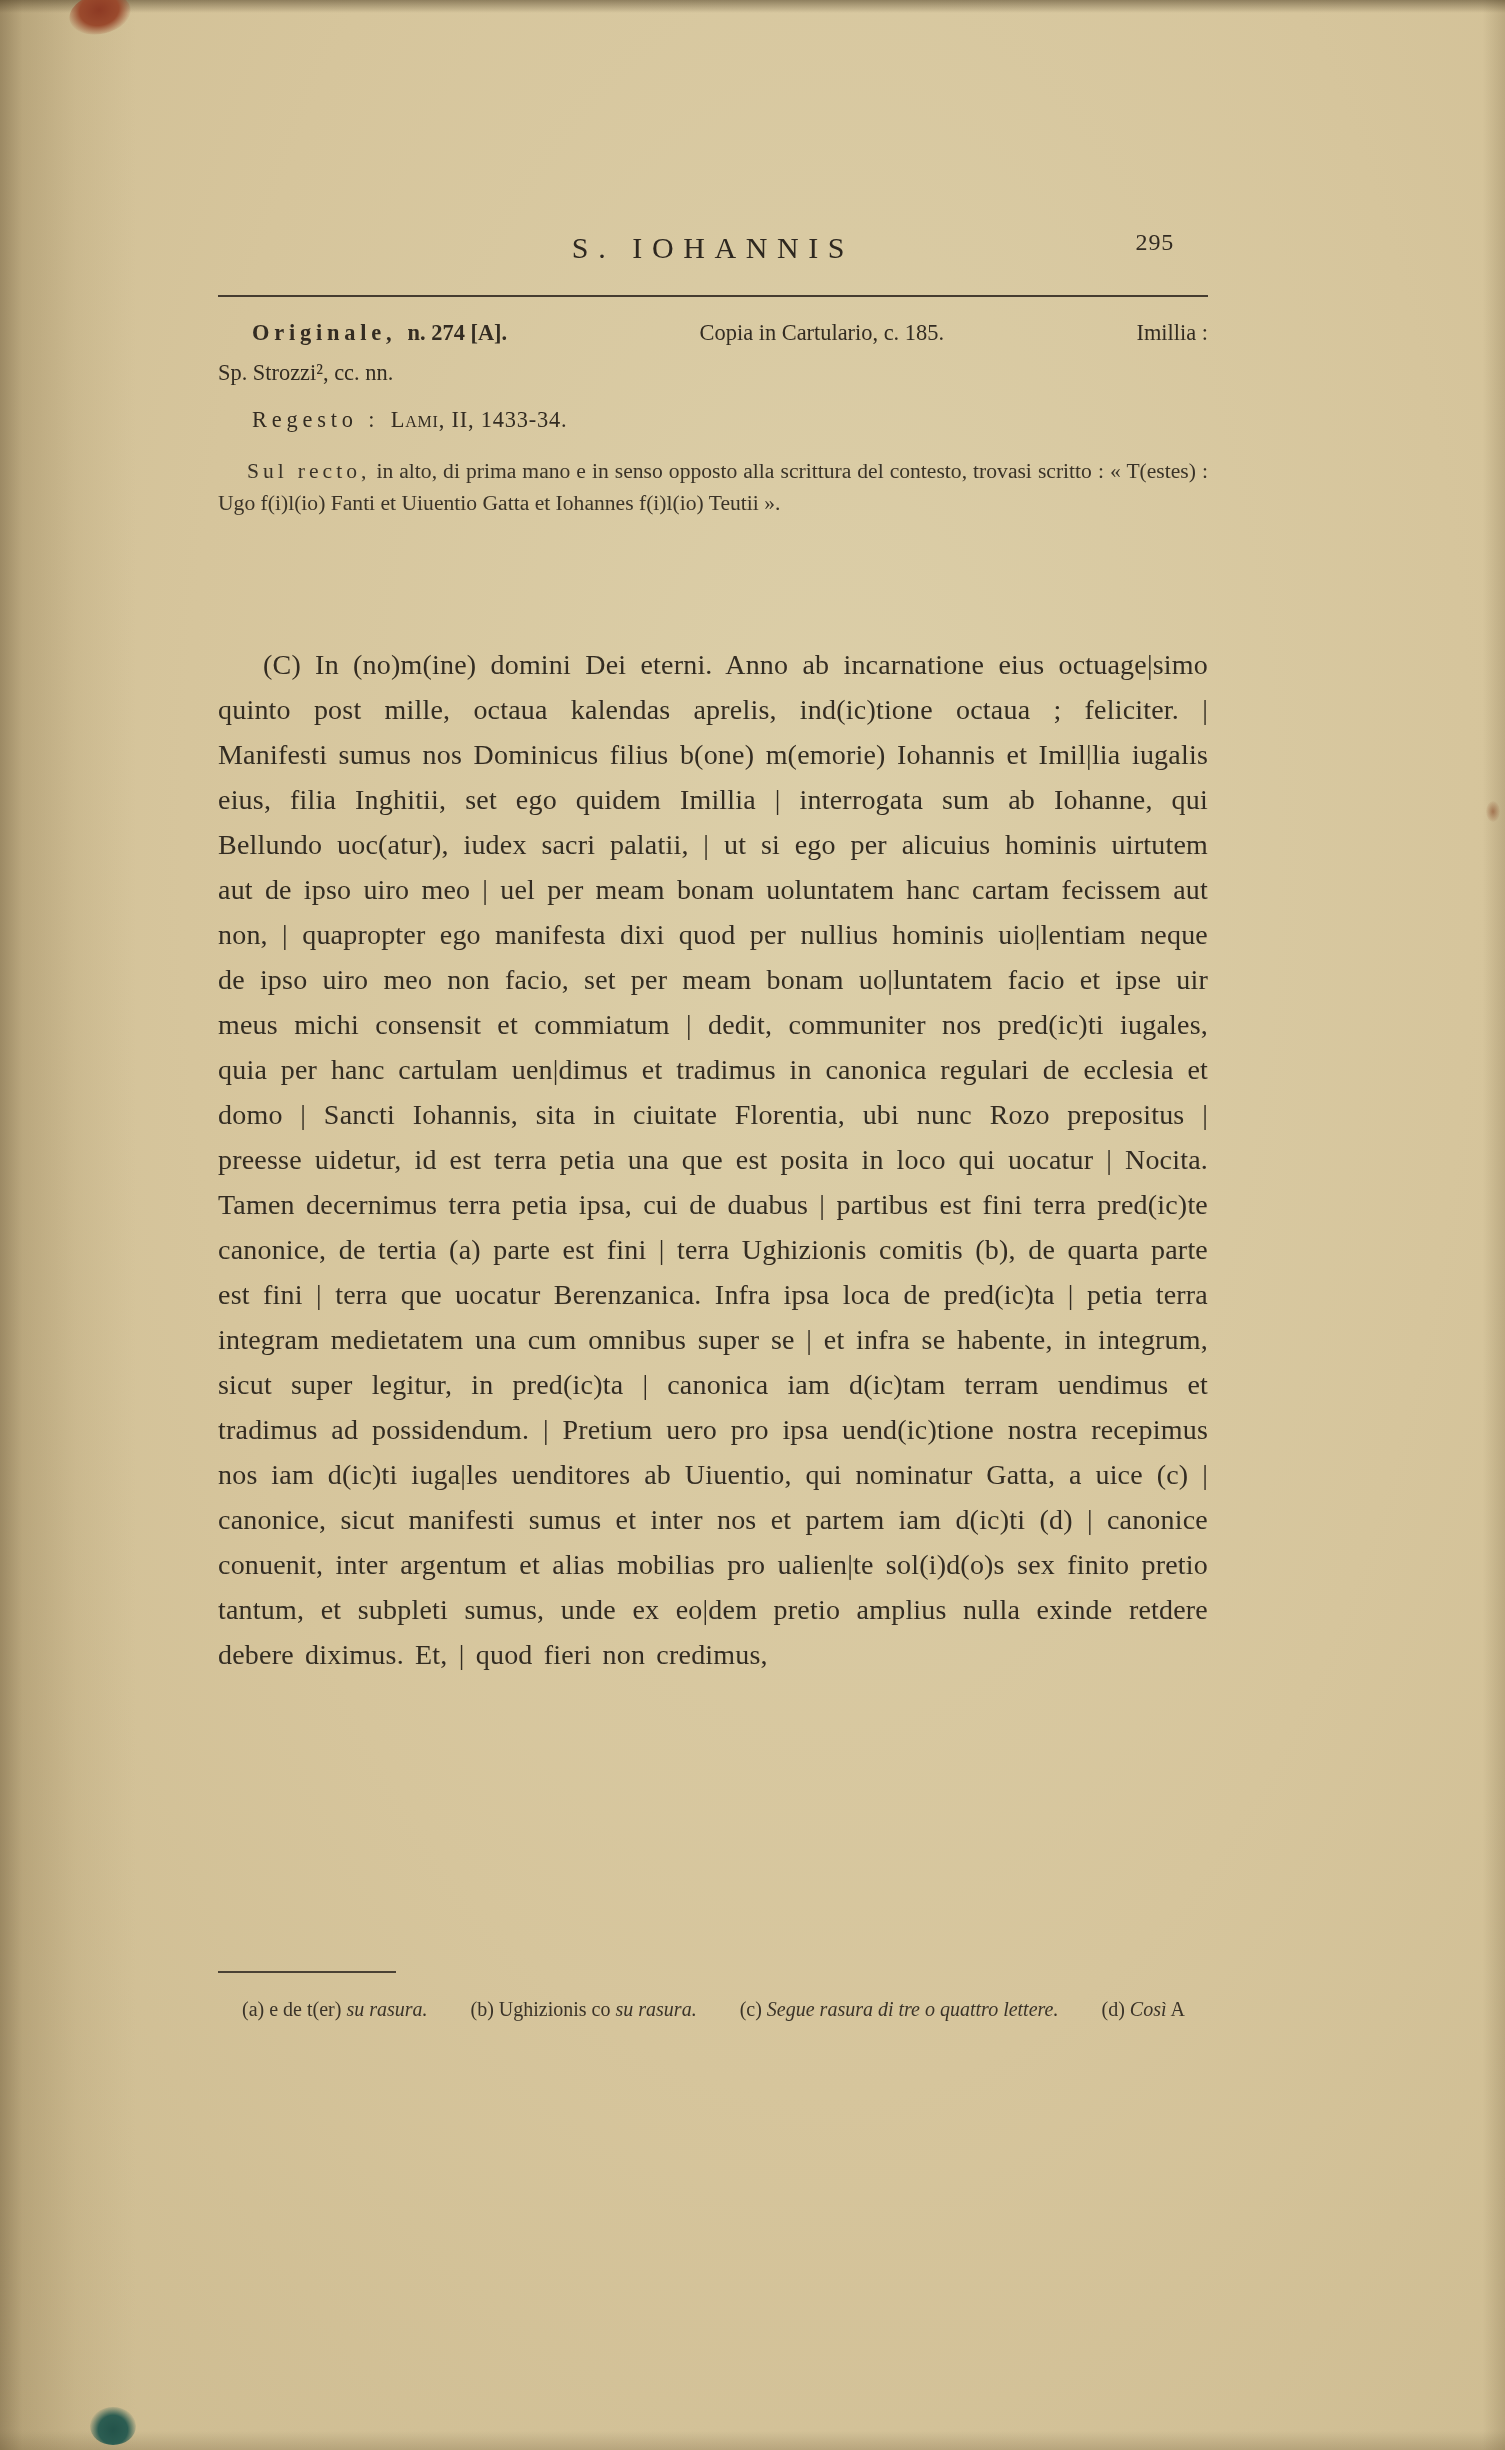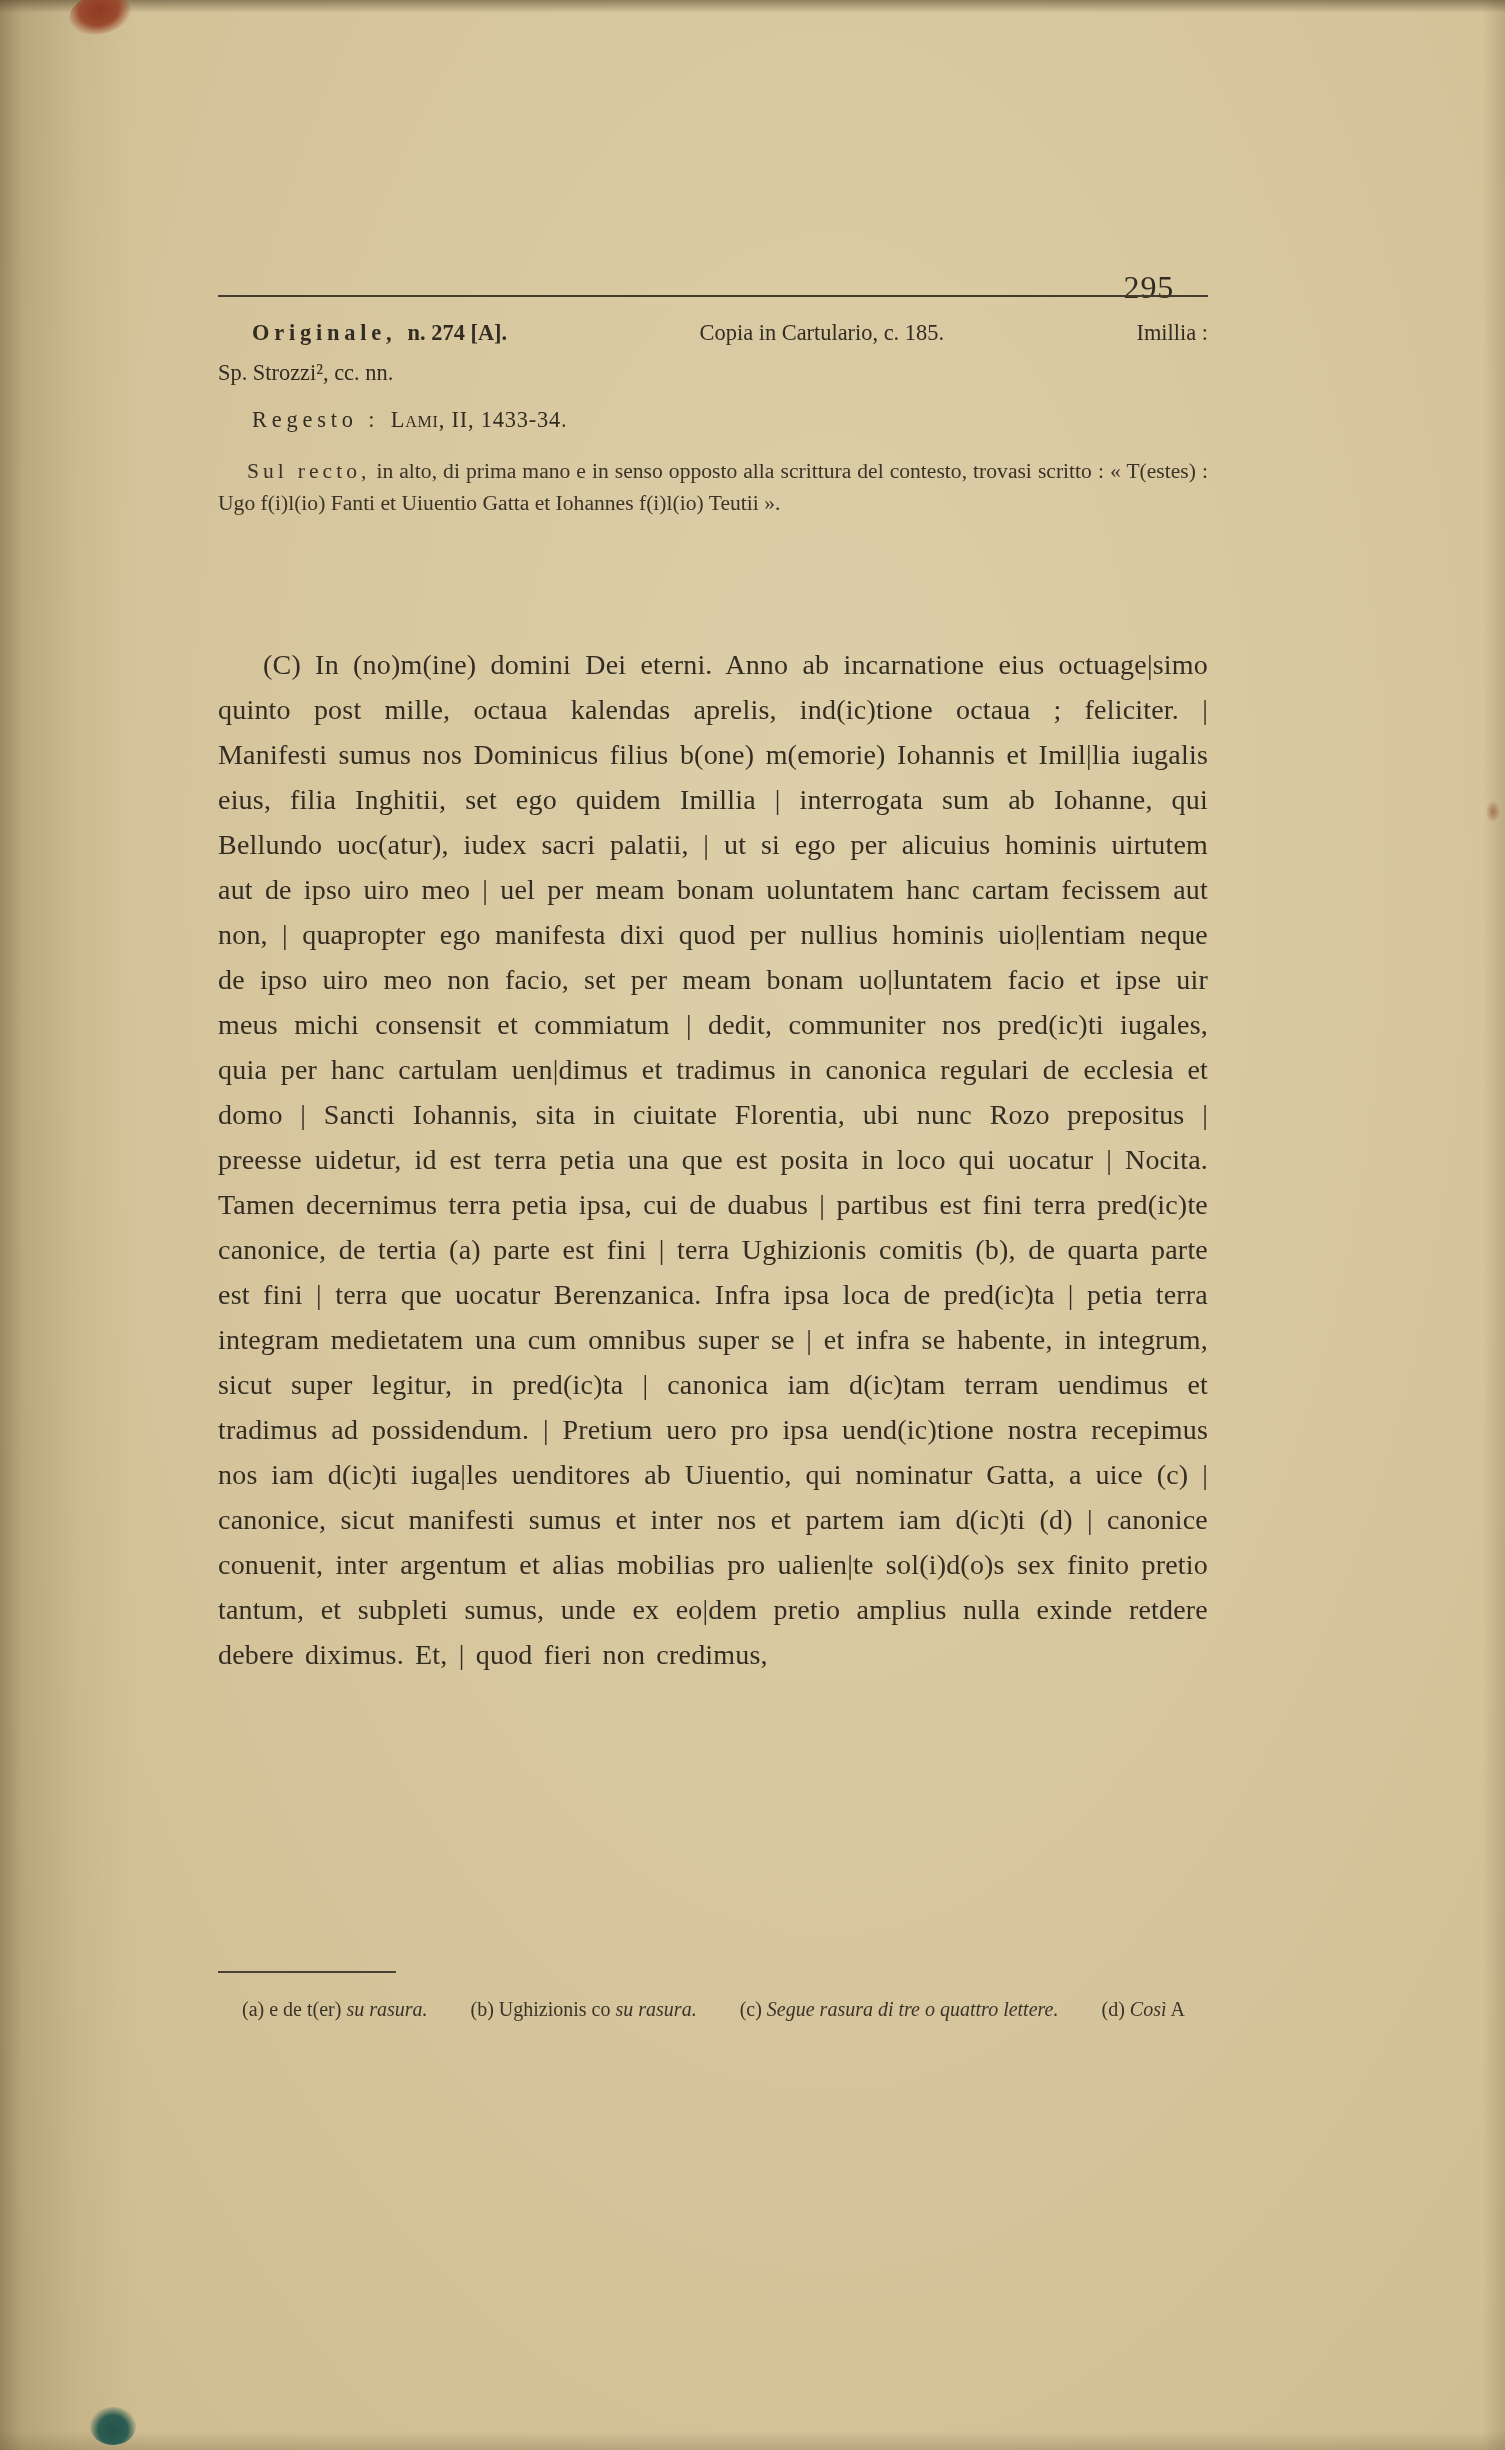--- a/index.html
+++ b/index.html
@@ -35,21 +35,21 @@
   }
   .content { position: absolute; left: 218px; top: 0; width: 990px; }
 
   .running-head { position: absolute; top: 231px; left: 0; width: 100%; height: 40px; }
   .head-title {
     position: absolute; left: 0; right: 0; text-align: center;
     font-size: 30px; letter-spacing: 9.6px; color: #2e2820;
   }
   .head-num {
     position: absolute; right: 34px; top: -1.6px;
-    font-size: 32px; letter-spacing: 0.8px; margin-top: 40px;
+    font-size: 24px; letter-spacing: 0.8px;
   }
   .head-rule {
     position: absolute; top: 295px; left: 0; width: 100%; height: 2.4px;
     background: #453c30;
   }
 
   .app-line1 {
     position: absolute; top: 320px; left: 0; width: 100%;
     display: flex; justify-content: space-between;
     font-size: 22.4px;
@@ -94,20 +94,21 @@
 
 <div class="page">
 
   <div class="stain-red"></div>
   <div class="stain-teal"></div>
   <div class="edge-dot"></div>
 
   <div class="content">
 
     <div class="running-head">
+      <span class="head-title">S. IOHANNIS</span>
       <span class="head-num">295</span>
     </div>
 
     <div class="head-rule"></div>
 
     <div class="app-line1">
       <span class="lead"><span class="sp1">Originale,</span>&nbsp;&nbsp;<span>n. 274 [A].</span></span>
       <span>Copia in Cartulario, c. 185.</span>
       <span>Imillia :</span>
     </div>

